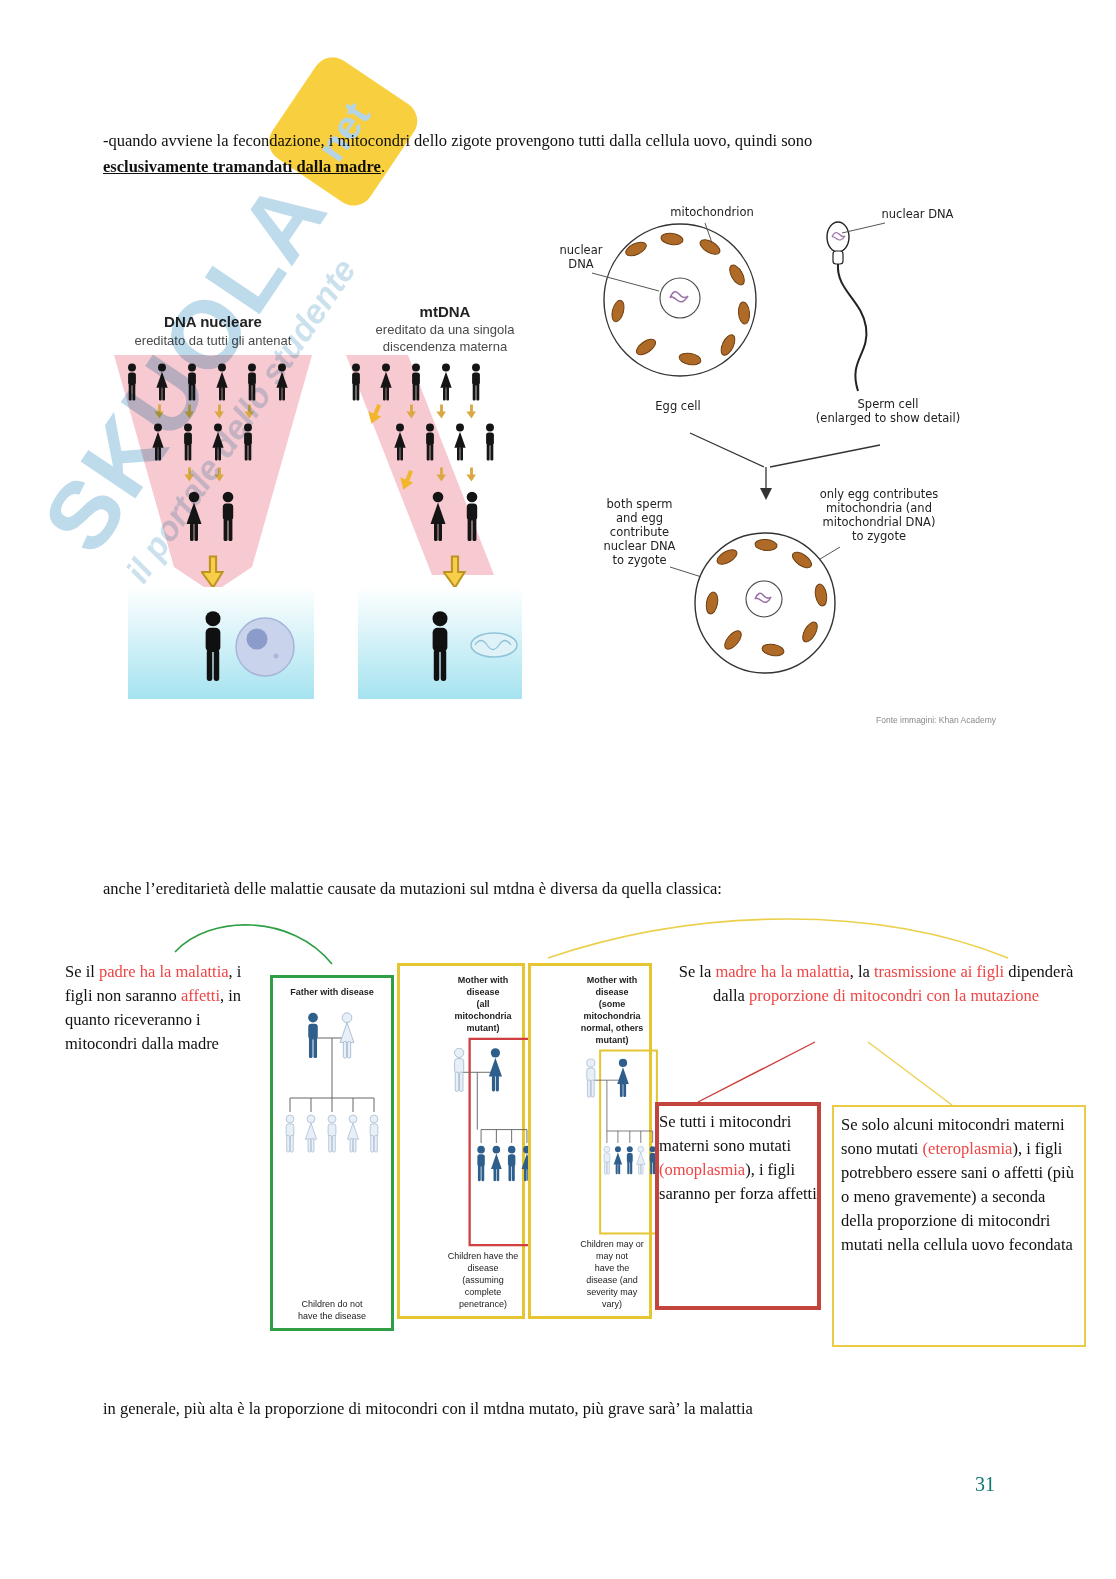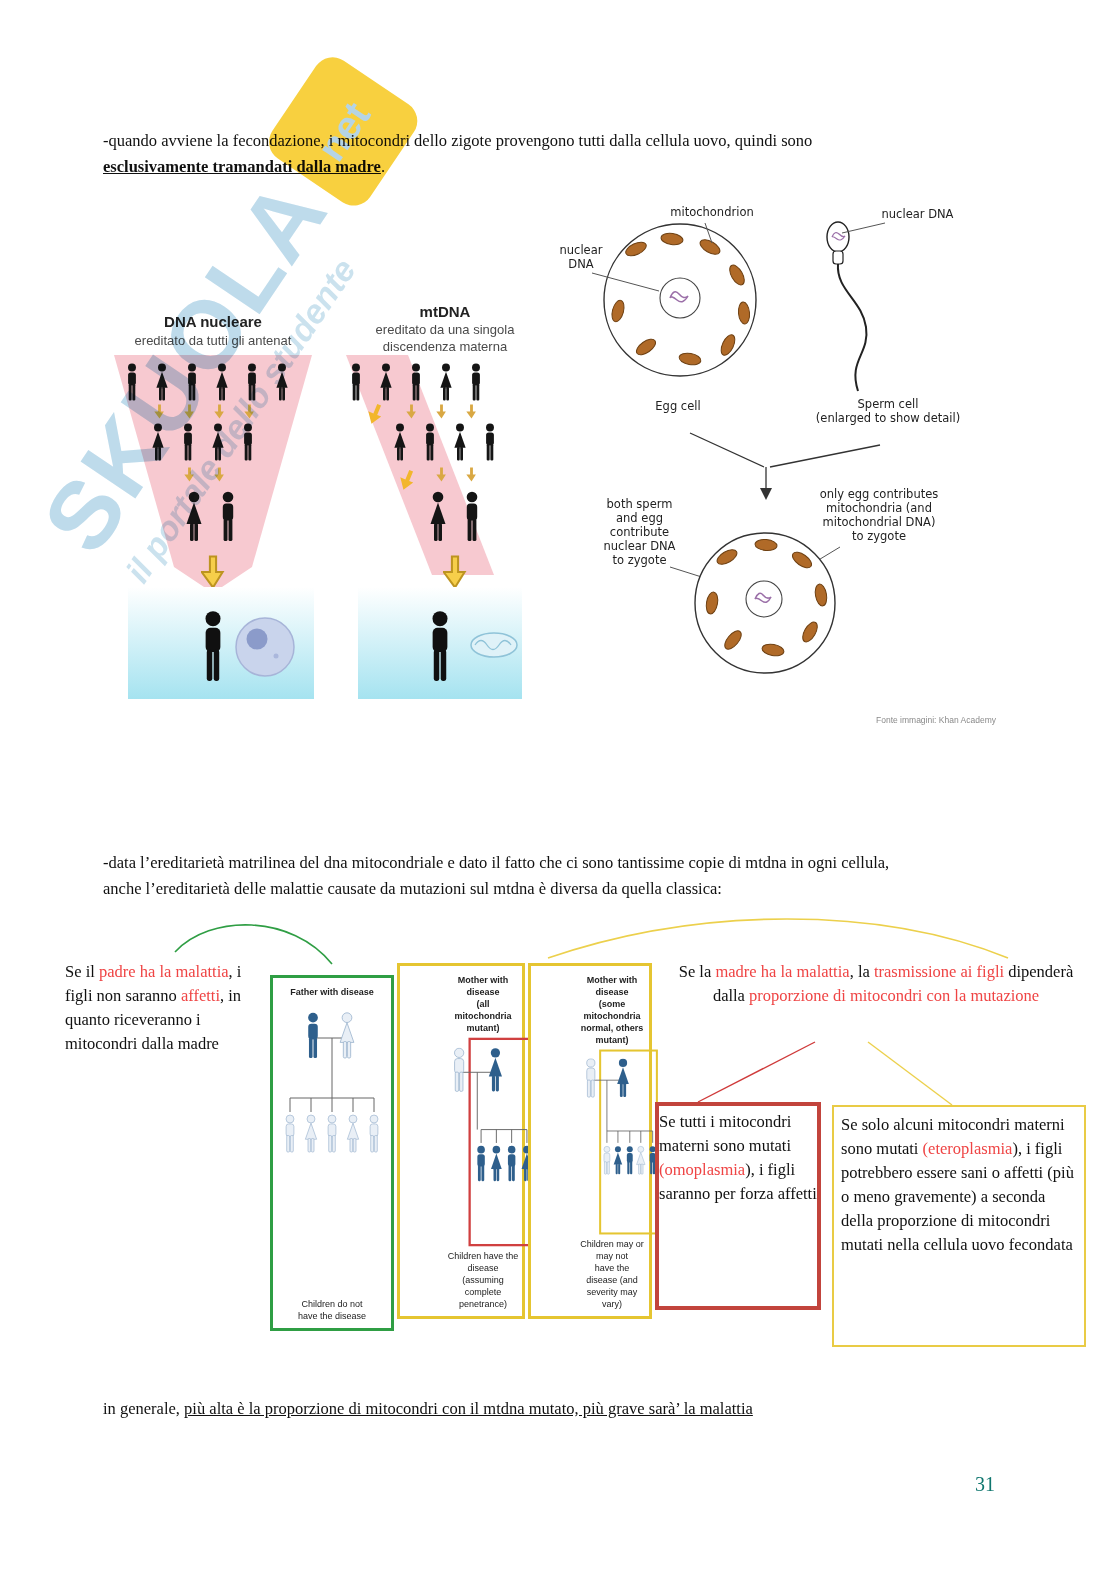--- a/index.html
+++ b/index.html
@@ -2,21 +2,21 @@
 <html><head>
 <meta charset="utf-8">
 <style>
   html,body{margin:0;padding:0;background:#e8e8e8;}
   .page{position:relative;width:1116px;height:1579px;background:#ffffff;margin:0 auto;overflow:hidden;
         font-family:"Liberation Serif",serif;color:#111;}
   .abs{position:absolute;}
   .serif{font-family:"Liberation Serif",serif;font-size:16.5px;line-height:26px;color:#101010;}
   .r{color:#ef4444;}
   .bu{font-weight:bold;text-decoration:underline;}
-  .u{text-decoration:underline;text-align:right;}
+  .u{text-align:right;}
   .pre{white-space:pre-line;}
 
   
   .watermark{position:absolute;left:0;top:0;width:600px;height:680px;pointer-events:none;
              mix-blend-mode:multiply;opacity:.8;z-index:9;}
   .wm-line{position:absolute;left:18px;top:508px;transform:rotate(-56deg);transform-origin:left top;
            display:flex;align-items:center;gap:12px;}
   .wm-brand{font-family:"Liberation Sans",sans-serif;font-weight:bold;font-size:96px;letter-spacing:3px;color:#aed2e6;}
   .wm-net{width:118px;height:118px;background:#f6c50e;border-radius:20px;display:flex;align-items:center;
           justify-content:center;font-family:"Liberation Sans",sans-serif;font-weight:bold;font-size:40px;color:#a3cadf;}
@@ -230,21 +230,21 @@
 nuclear DNA
 to zygote</div>
     <div class="abs hw pre" style="left:250px;top:292px;width:178px;">only egg contributes
 mitochondria (and
 mitochondrial DNA)
 to zygote</div>
     <div class="abs credit" style="left:306px;top:491px;width:150px;margin-top:29px;">Fonte immagini: Khan Academy</div>
   </div>
 
   <div class="abs serif" style="left:103px;top:850px;width:940px;">
-    <span>-data l’ereditarietà matrilinea del dna mitocondriale e dato il fatto che ci sono tantissime copie di mtdna in ogni cellula,</span><br>
+    <br>
     <span>anche l’ereditarietà delle malattie causate da mutazioni sul mtdna è diversa da quella classica:</span>
   </div>
 
   <svg class="abs" style="left:0;top:900px;pointer-events:none;" width="1116" height="480" viewBox="0 0 1116 480">
     <path d="M175 52 C 210 14, 292 14, 332 64" fill="none" stroke="#2f9e44" stroke-width="1.6"></path>
     <path d="M548 58 C 700 6, 880 6, 1008 58" fill="none" stroke="#ecd04c" stroke-width="1.6"></path>
     <path d="M815 142 L 698 202" fill="none" stroke="#cf3a3a" stroke-width="1.4"></path>
     <path d="M868 142 L 952 205" fill="none" stroke="#ecd04c" stroke-width="1.4"></path>
   </svg>
 

